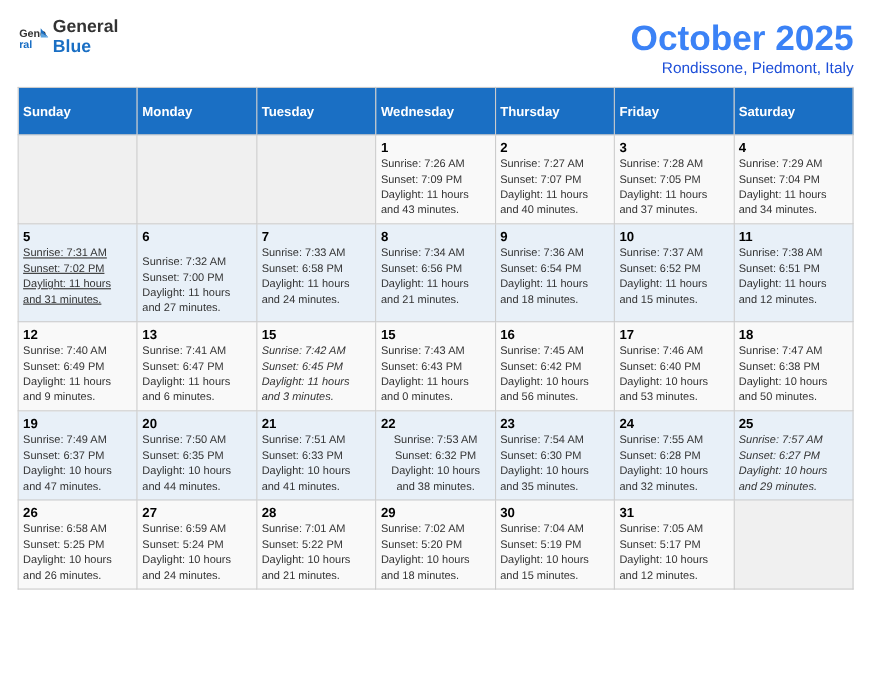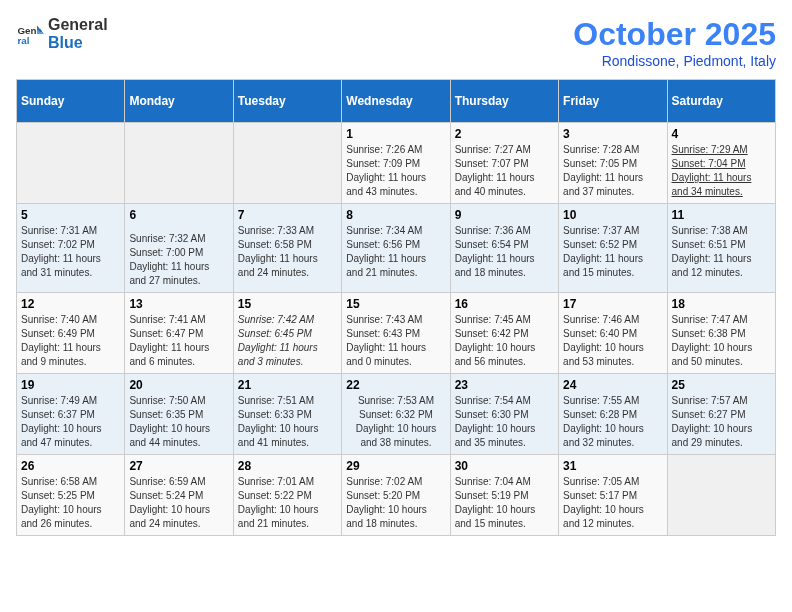--- a/index.html
+++ b/index.html
@@ -135,30 +135,30 @@
         </td>
         <td>
           <span class="day-number">3</span>
           <div class="day-info" style="white-space: pre-line;">Sunrise: 7:28 AM
 Sunset: 7:05 PM
 Daylight: 11 hours
 and 37 minutes.</div>
         </td>
         <td>
           <span class="day-number">4</span>
-          <div class="day-info" style="white-space: pre-line; text-decoration: underline;">Sunrise: 7:29 AM
+          <div class="day-info" style="white-space: pre-line;">Sunrise: 7:29 AM
 Sunset: 7:04 PM
 Daylight: 11 hours
 and 34 minutes.</div>
         </td>
       </tr>
       <tr>
         <td>
           <span class="day-number">5</span>
-          <div class="day-info" style="white-space: pre-line;">Sunrise: 7:31 AM
+          <div class="day-info" style="white-space: pre-line; text-decoration: underline;">Sunrise: 7:31 AM
 Sunset: 7:02 PM
 Daylight: 11 hours
 and 31 minutes.</div>
         </td>
         <td>
           <span class="day-number">6</span>
           <div class="day-info" style="white-space: pre-line; margin-top: 10px;">Sunrise: 7:32 AM
 Sunset: 7:00 PM
 Daylight: 11 hours
 and 27 minutes.</div>
@@ -288,21 +288,21 @@
         </td>
         <td>
           <span class="day-number">24</span>
           <div class="day-info" style="white-space: pre-line;">Sunrise: 7:55 AM
 Sunset: 6:28 PM
 Daylight: 10 hours
 and 32 minutes.</div>
         </td>
         <td>
           <span class="day-number">25</span>
-          <div class="day-info" style="white-space: pre-line;">Sunrise: 7:57 AM
+          <div class="day-info" style="white-space: pre-line; font-style: italic;">Sunrise: 7:57 AM
 Sunset: 6:27 PM
 Daylight: 10 hours
 and 29 minutes.</div>
         </td>
       </tr>
       <tr>
         <td>
           <span class="day-number">26</span>
           <div class="day-info" style="white-space: pre-line;">Sunrise: 6:58 AM
 Sunset: 5:25 PM

